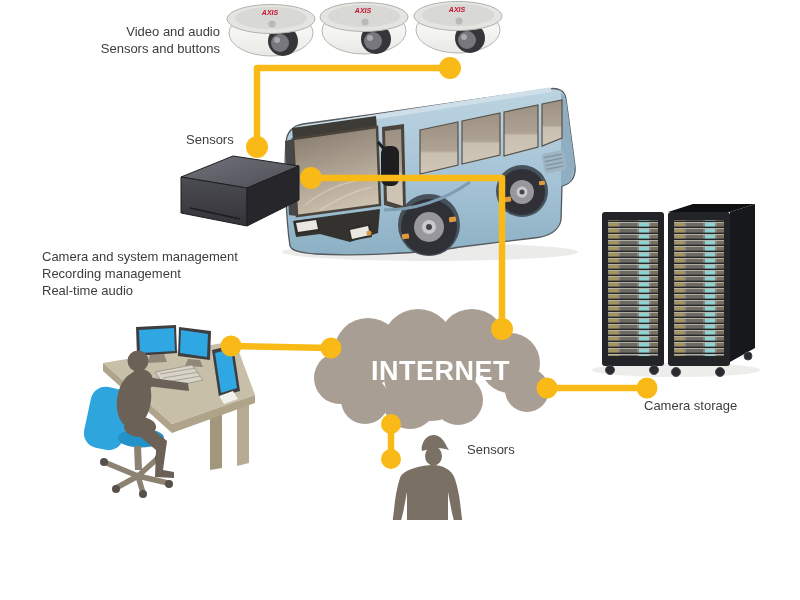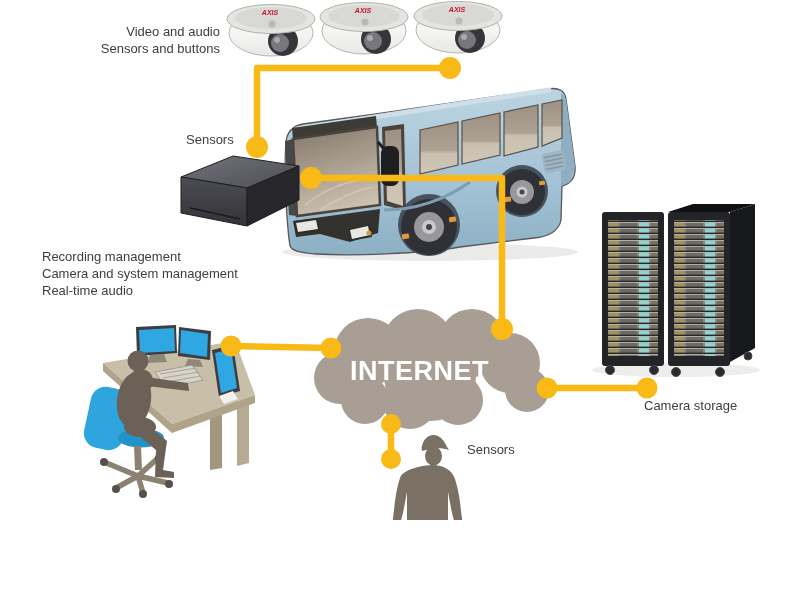--- a/index.html
+++ b/index.html
@@ -1,21 +1,21 @@
 <!DOCTYPE html>
 <html><head>
 <meta charset="utf-8">
 <style>
   html,body{margin:0;padding:0;background:#fff;}
   .canvas{position:relative;width:800px;height:520px;background:#ffffff;overflow:hidden;
           font-family:"Liberation Sans",sans-serif;}
   .art{position:absolute;left:0;top:0;}
   .lbl{position:absolute;color:#3d3d3d;font-size:13px;line-height:17px;white-space:nowrap;}
   .lbl.right{text-align:right;}
-  .internet-lbl{position:absolute;left:350px;top:356px;width:160px;text-align:left;
+  .internet-lbl{position:absolute;left:350px;top:356px;width:160px;text-align:right;
                 color:#ffffff;font-size:27px;font-weight:bold;letter-spacing:.5px;}
 </style>
 </head>
 <body>
 
 <div class="canvas">
 
 <svg class="art" width="800" height="600" viewBox="0 0 800 600">
   <defs>
     <linearGradient id="busBody" x1="0" y1="0" x2="0" y2="1">
@@ -261,22 +261,22 @@
 </svg>
 
 <div class="lbl right" style="left:50px;top:23px;width:170px;">
   <div>Video and audio</div>
   <div>Sensors and buttons</div>
 </div>
 
 <div class="lbl" style="left:186px;top:131px;">Sensors</div>
 
 <div class="lbl" style="left:42px;top:248px;">
+  <div>Camera and system management</div>
   <div>Recording management</div>
-  <div>Camera and system management</div>
   <div>Real-time audio</div>
 </div>
 
 <div class="internet-lbl">INTERNET</div>
 
 <div class="lbl" style="left:467px;top:441px;">Sensors</div>
 
 <div class="lbl" style="left:644px;top:397px;">Camera storage</div>
 
 </div>

